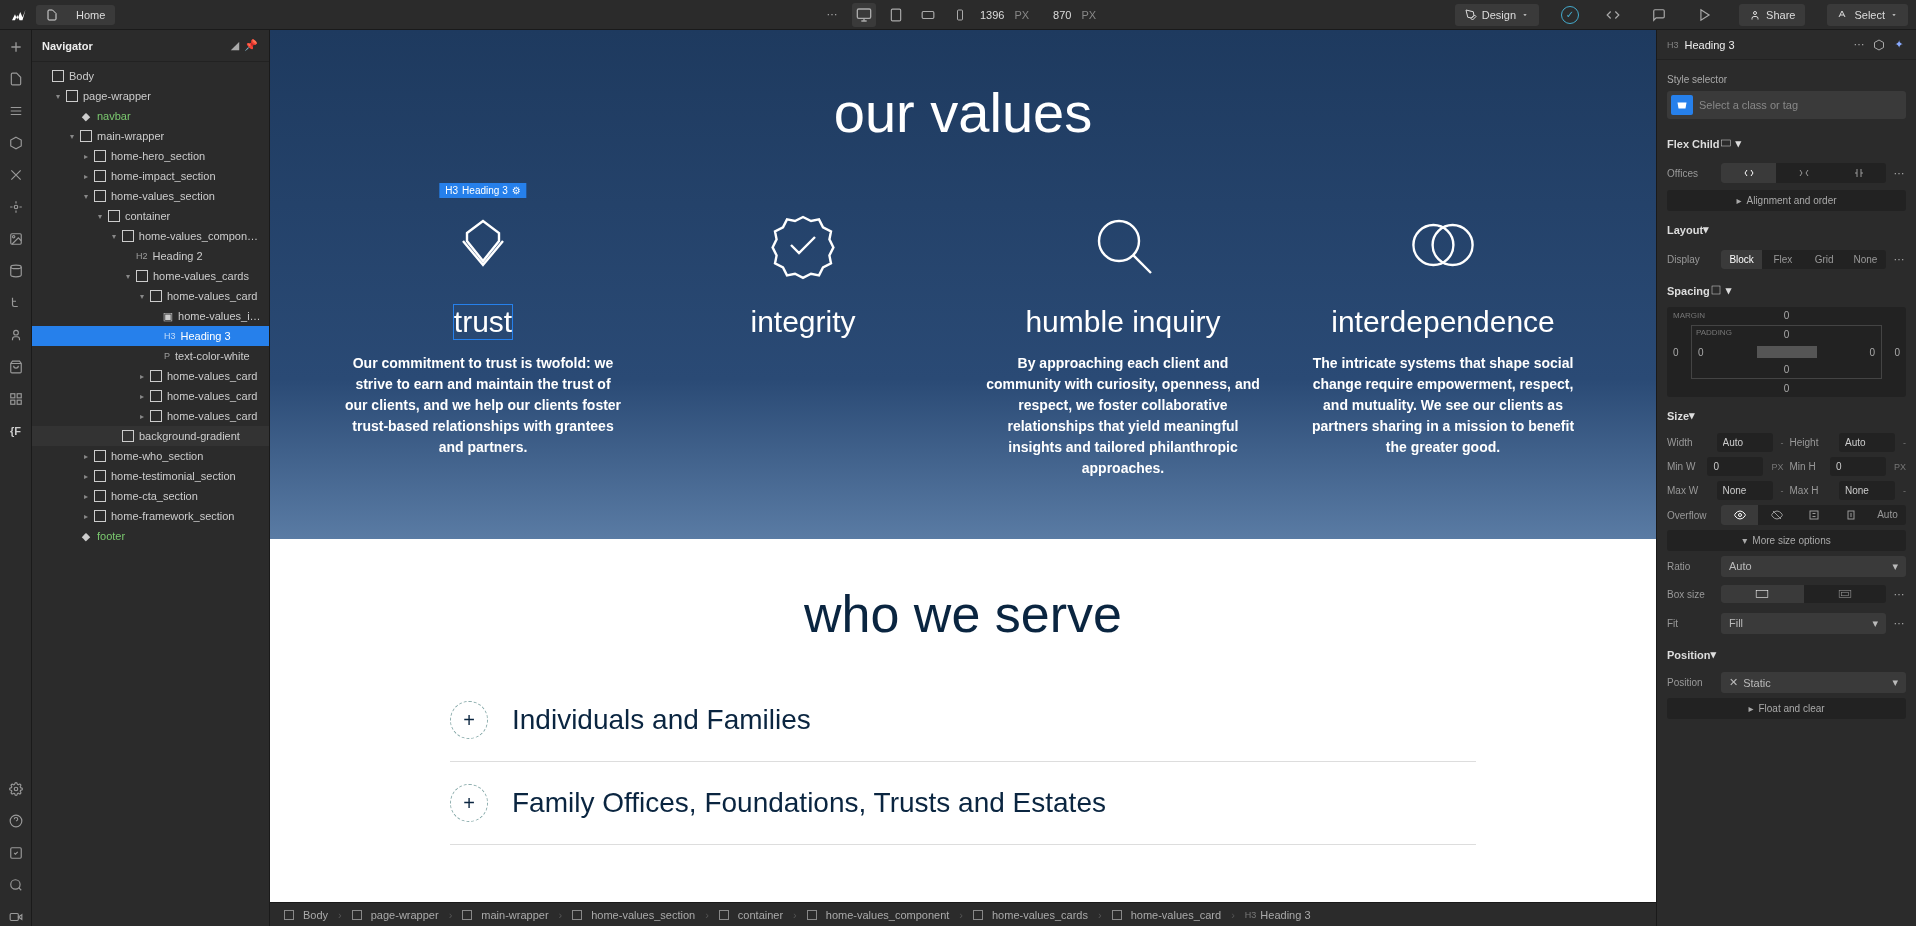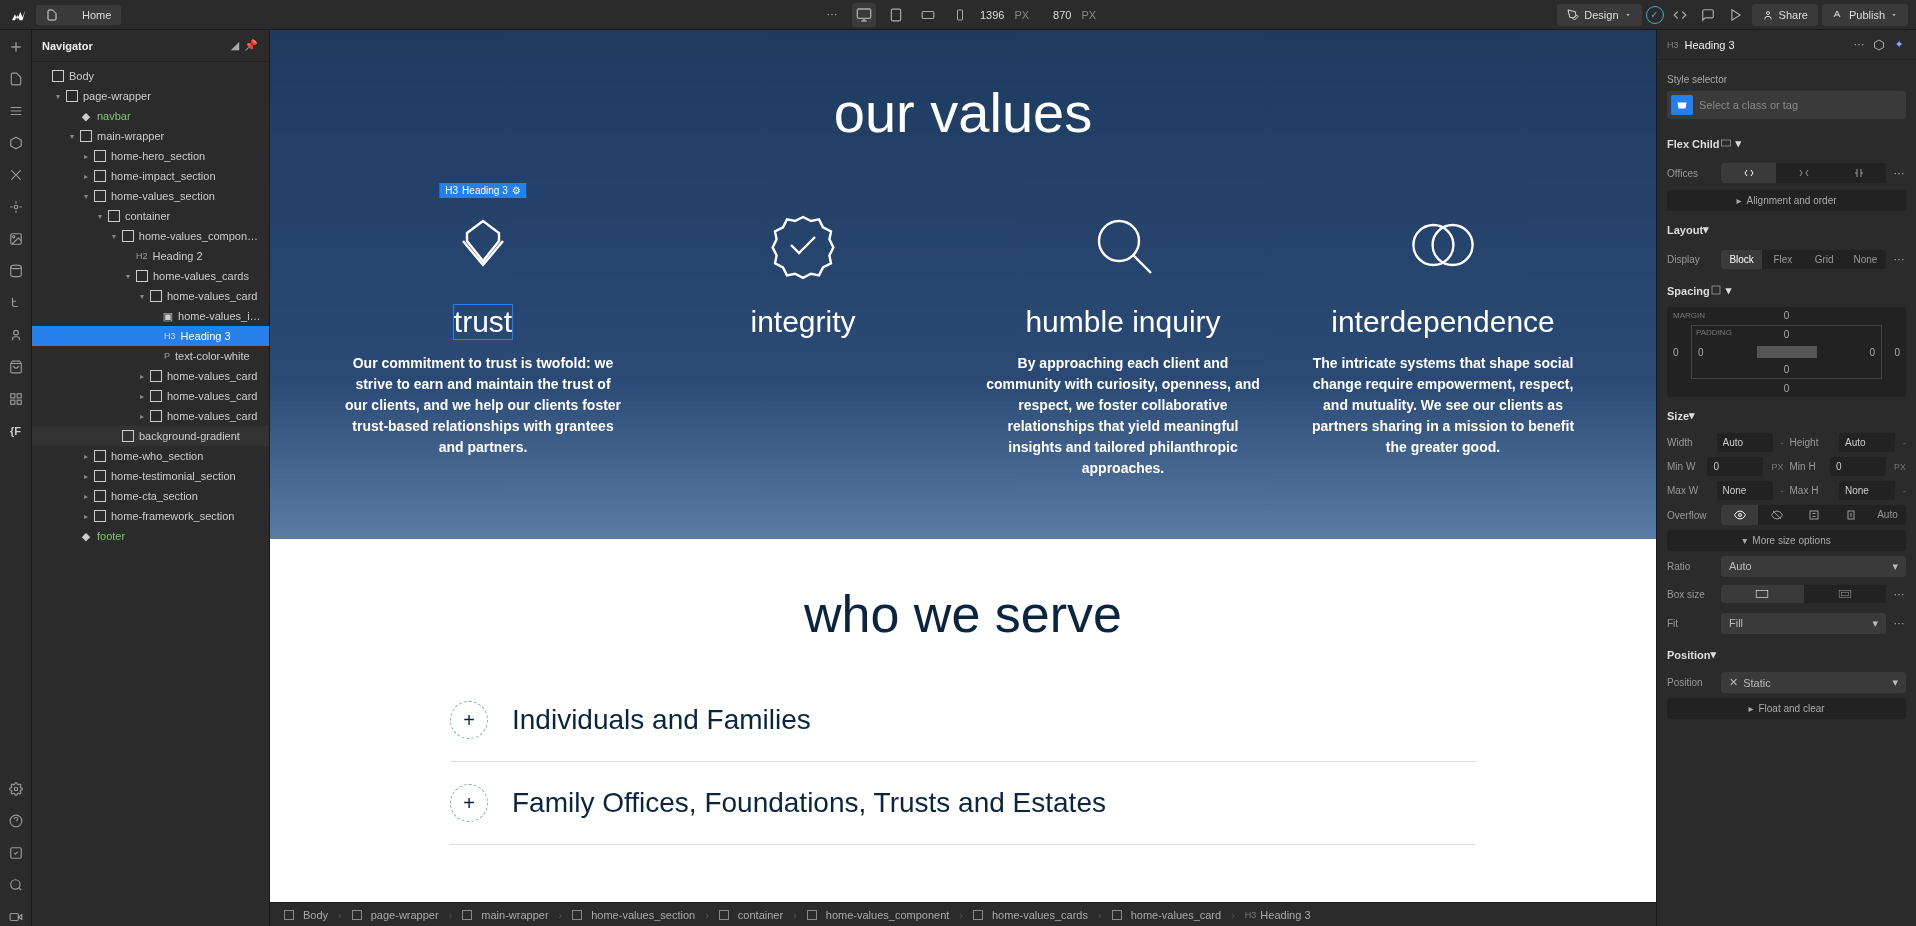--- a/index.html
+++ b/index.html
@@ -1,22 +1,22 @@
 <!DOCTYPE html>
 <html><head>
 <meta charset="utf-8">
 <style>
 * { margin:0; padding:0; box-sizing:border-box; font-family:Arial,sans-serif; }
 body { background:#1a1a1a; color:#bbb; font-size:11px; overflow:hidden; width:1916px; height:926px; }
 .topbar { height:30px; background:#2b2b2b; display:flex; align-items:center; padding:0 8px; border-bottom:1px solid #1a1a1a; }
 .topbar-left { display:flex; align-items:center; gap:8px; flex:1; }
 .topbar-center { display:flex; align-items:center; gap:8px; }
-.topbar-right { display:flex; align-items:center; gap:4px; flex:1; justify-content:flex-end; }
+.topbar-right { display:flex; align-items:center; gap:22px; flex:1; justify-content:flex-end; }
 .logo { width:20px; height:20px; color:#fff; display:flex; align-items:center; justify-content:center; }
-.page-btn { background:#3a3a3a; padding:4px 10px; border-radius:3px; display:flex; align-items:center; gap:24px; color:#ddd; }
+.page-btn { background:#3a3a3a; padding:4px 10px; border-radius:3px; display:flex; align-items:center; gap:18px; color:#ddd; }
 .icon-btn { width:24px; height:24px; display:flex; align-items:center; justify-content:center; color:#aaa; cursor:pointer; }
 .icon-btn.active { background:#3a3a3a; border-radius:3px; }
 .dim-label { color:#888; font-size:11px; }
 .dim-val { color:#ddd; font-size:11px; margin-right:2px; }
 .btn-dark { background:#3a3a3a; padding:5px 10px; border-radius:3px; display:flex; align-items:center; gap:5px; color:#ddd; cursor:pointer; }
 .check-ok { width:18px; height:18px; border:1px solid #4ac; border-radius:50%; display:flex; align-items:center; justify-content:center; color:#4ac; font-size:10px; }
 
 .main { display:flex; height:896px; }
 .sidebar-left { width:32px; background:#2b2b2b; display:flex; flex-direction:column; align-items:center; padding-top:8px; gap:14px; border-right:1px solid #1a1a1a; }
 .side-icon { width:18px; height:18px; color:#999; cursor:pointer; display:flex; align-items:center; justify-content:center; }
@@ -167,21 +167,21 @@
       <svg width="12" height="12" viewBox="0 0 24 24" fill="none" stroke="currentColor" stroke-width="2">
           <circle cx="12" cy="8" r="3"></circle>
           <path d="M6 21v-2a4 4 0 014-4h4a4 4 0 014 4v2"></path>
         </svg>
       <span>Share</span>
     </div>
     <div class="btn-dark">
       <svg width="12" height="12" viewBox="0 0 24 24" fill="none" stroke="currentColor" stroke-width="2">
           <path d="M4 16l6-12 6 12M6 12h8"></path>
         </svg>
-      <span>Publish</span>
+      <span>Select</span>
       <svg width="8" height="8" viewBox="0 0 24 24" fill="currentColor">
           <path d="M7 10l5 5 5-5z"></path>
         </svg>
     </div>
   </div>
 </div>
 
 <div class="main">
 
   <div class="sidebar-left">

